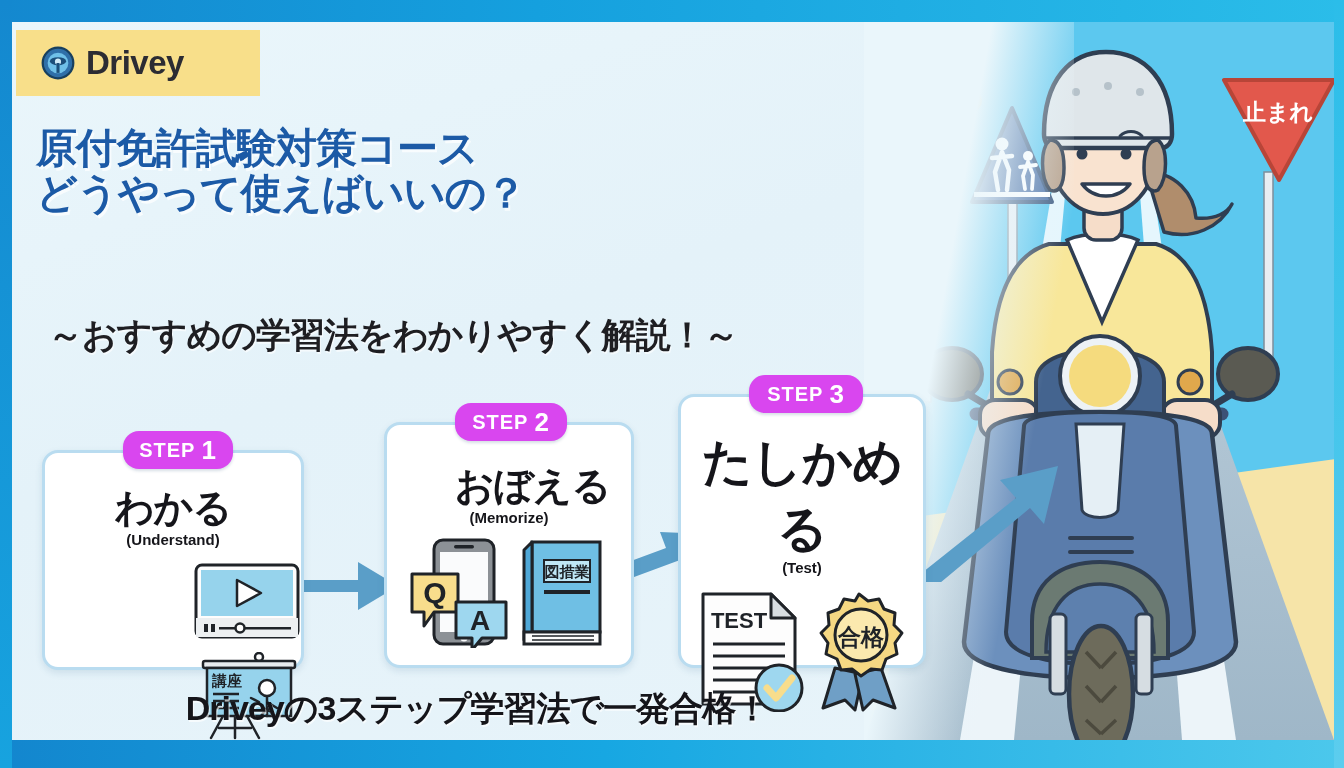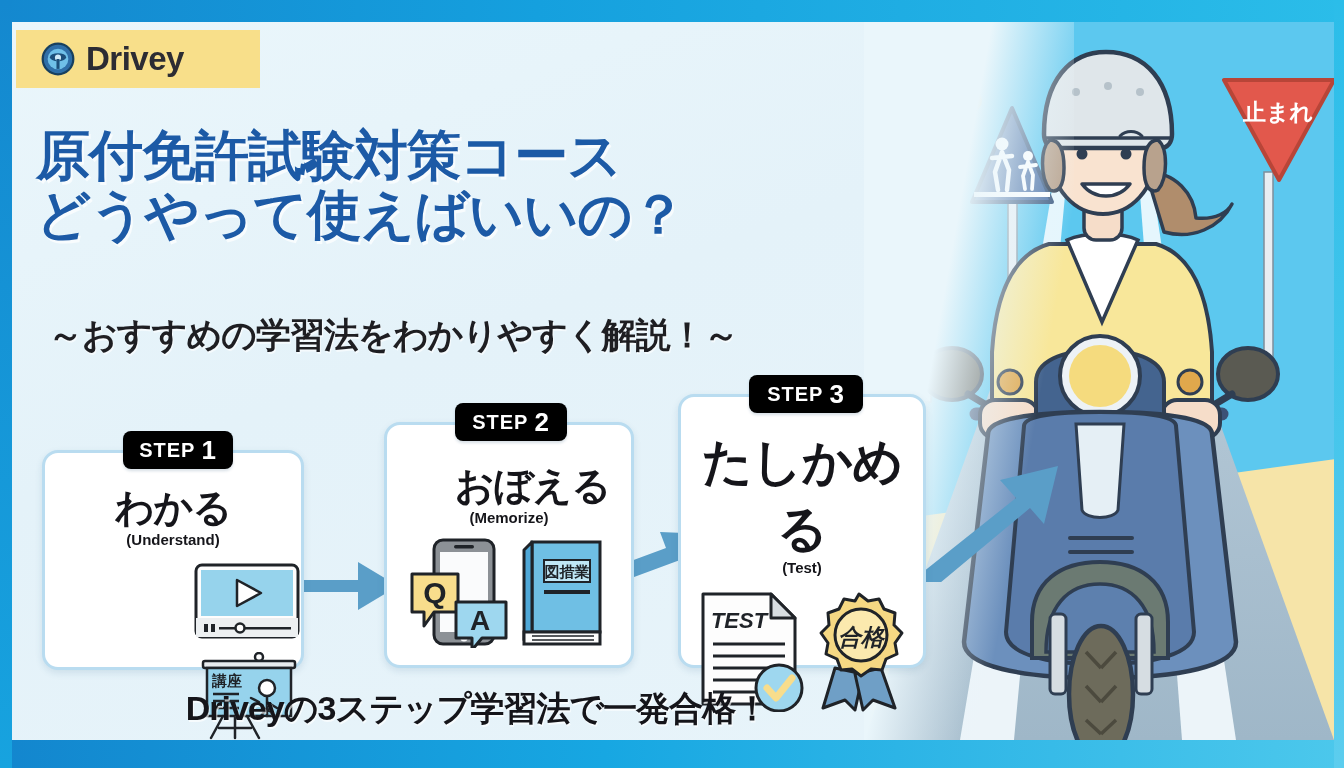--- a/index.html
+++ b/index.html
@@ -30,36 +30,36 @@
        clip-path:polygon(100% 0,100% 100%,0 100%,22% 0);}
   .ground-yellow{position:absolute;left:0;bottom:0;width:470px;height:360px;background:#f6e4a8;
        clip-path:polygon(0 40%,100% 22%,100% 100%,0 100%);}
   .road{position:absolute;left:0;bottom:0;width:470px;height:470px;
        background:linear-gradient(180deg,#b9ccd9 0%,#a9bfcf 60%,#9fb7c8 100%);
        clip-path:polygon(36% 0,64% 0,100% 100%,0 100%);}
   .fade-left{position:absolute;left:0;top:0;width:210px;height:718px;
        background:linear-gradient(100deg,#eaf6fb 0%,#eaf6fb 38%,rgba(234,246,251,0) 72%);}
 
   
-  .logo{position:absolute;left:4px;top:8px;width:244px;height:58px;background:#f8df8a;
+  .logo{position:absolute;left:4px;top:8px;width:244px;height:66px;background:#f8df8a;
         display:flex;align-items:center;gap:10px;padding-left:24px;box-sizing:border-box;}
   .logo-text{font-size:33px;font-weight:bold;color:#2c2c33;letter-spacing:-.5px;}
 
   
   .headline{position:absolute;left:24px;top:104px;width:870px;color:#1c5aa6;
-     font-weight:bold;font-size:54px;line-height:1.1;letter-spacing:-1px;
+     font-weight:bold;font-size:41px;line-height:1.1;letter-spacing:-1px;
      text-shadow:2px 3px 0 rgba(255,255,255,.7);}
   .hl2{letter-spacing:-1px;}
   .subtitle{position:absolute;left:36px;top:290px;font-size:35px;font-weight:bold;color:#1e1e22;
      letter-spacing:-1px;text-shadow:1px 2px 0 rgba(255,255,255,.6);}
 
   
   .card{position:absolute;background:#fff;border:3px solid #b9dcf0;border-radius:16px;
         box-shadow:0 3px 7px rgba(40,90,130,.13);box-sizing:border-box;}
-  .badge{position:absolute;background:#000000;color:#fff;border-radius:8px;
+  .badge{position:absolute;background:#d946ef;color:#fff;border-radius:16px;
         font-size:20px;font-weight:bold;letter-spacing:1px;
         display:flex;align-items:center;justify-content:center;gap:6px;
         box-shadow:0 2px 3px rgba(30,70,110,.18);}
   .badge .num{font-size:26px;}
   .card-title{text-align:center;font-size:39px;font-weight:bold;color:#15151a;letter-spacing:-1px;}
   .card-sub{text-align:center;font-size:15px;font-weight:bold;color:#15151a;margin-top:-4px;}
   .card-icons{display:flex;align-items:flex-end;justify-content:center;gap:12px;}
 
   
   .arrow{position:absolute;}
@@ -270,21 +270,21 @@
       </div>
     </div>
 
     <div class="card" style="left:666px;top:372px;width:248px;height:274px;">
       <div class="badge" style="left:68px;top:-22px;width:114px;height:38px;">
         <span>STEP</span>
         <span class="num">3</span>
       </div>
       <div class="card-title" style="margin-top:32px;font-size:50px;">たしかめる</div>
       <div class="card-sub">(Test)</div>
-      <div class="card-icons" style="margin-top:12px;gap:4px;font-style:italic;">
+      <div class="card-icons" style="margin-top:12px;gap:4px;">
         <svg width="110" height="124" viewBox="0 0 110 124">
           <path d="M8 6 L76 6 L100 30 L100 116 L8 116 Z" fill="#fdfdfd" stroke="#1f2328" stroke-width="3" stroke-linejoin="round"></path>
           <path d="M76 6 L76 30 L100 30 Z" fill="#d7dde1" stroke="#1f2328" stroke-width="3" stroke-linejoin="round"></path>
           <text x="44" y="40" font-size="22" font-weight="bold" fill="#1f2328" text-anchor="middle" font-family="'Liberation Sans',sans-serif">TEST</text>
           <path d="M18 56 L90 56 M18 68 L90 68 M18 80 L90 80 M18 92 L90 92 M18 104 L70 104" stroke="#1f2328" stroke-width="3"></path>
           <circle cx="84" cy="100" r="23" fill="#9ed7ef" stroke="#1f2328" stroke-width="3"></circle>
           <path d="M72 100 L81 110 L97 90" stroke="#f8dd8c" stroke-width="7" fill="none" stroke-linecap="round" stroke-linejoin="round"></path>
         </svg>
         <svg width="100" height="124" viewBox="0 0 100 124">
           <path d="M26 80 L14 120 L36 112 L46 122 L54 86 Z" fill="#6f9fc6" stroke="#1f2328" stroke-width="3" stroke-linejoin="round"></path>

